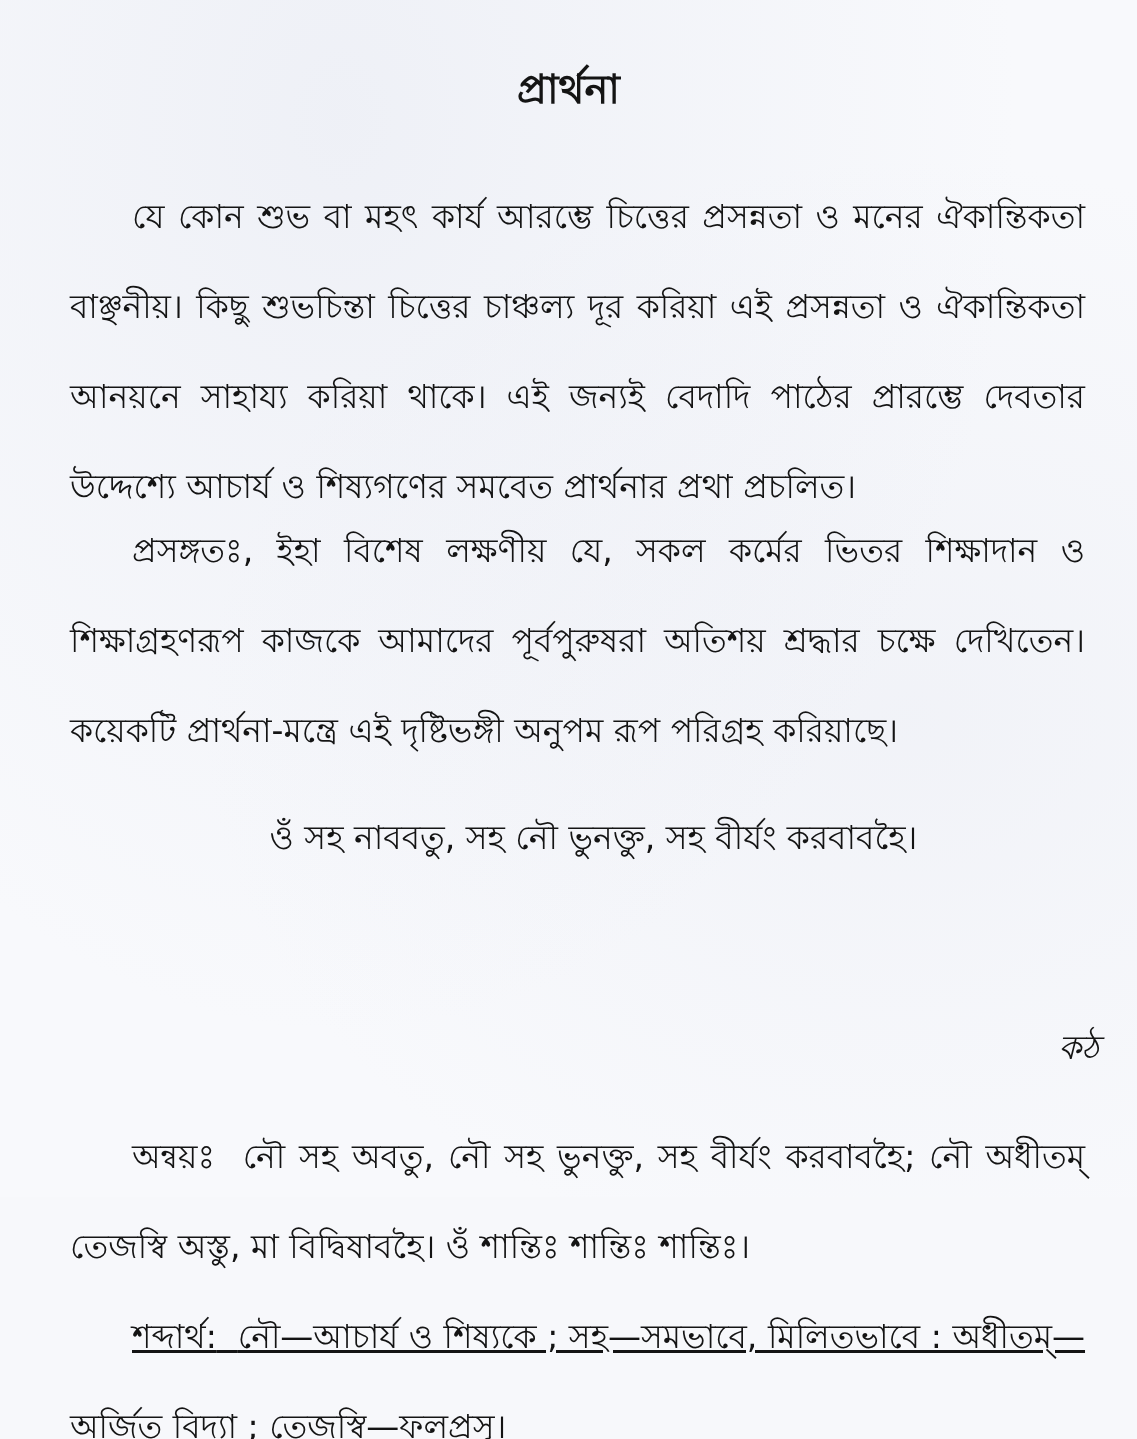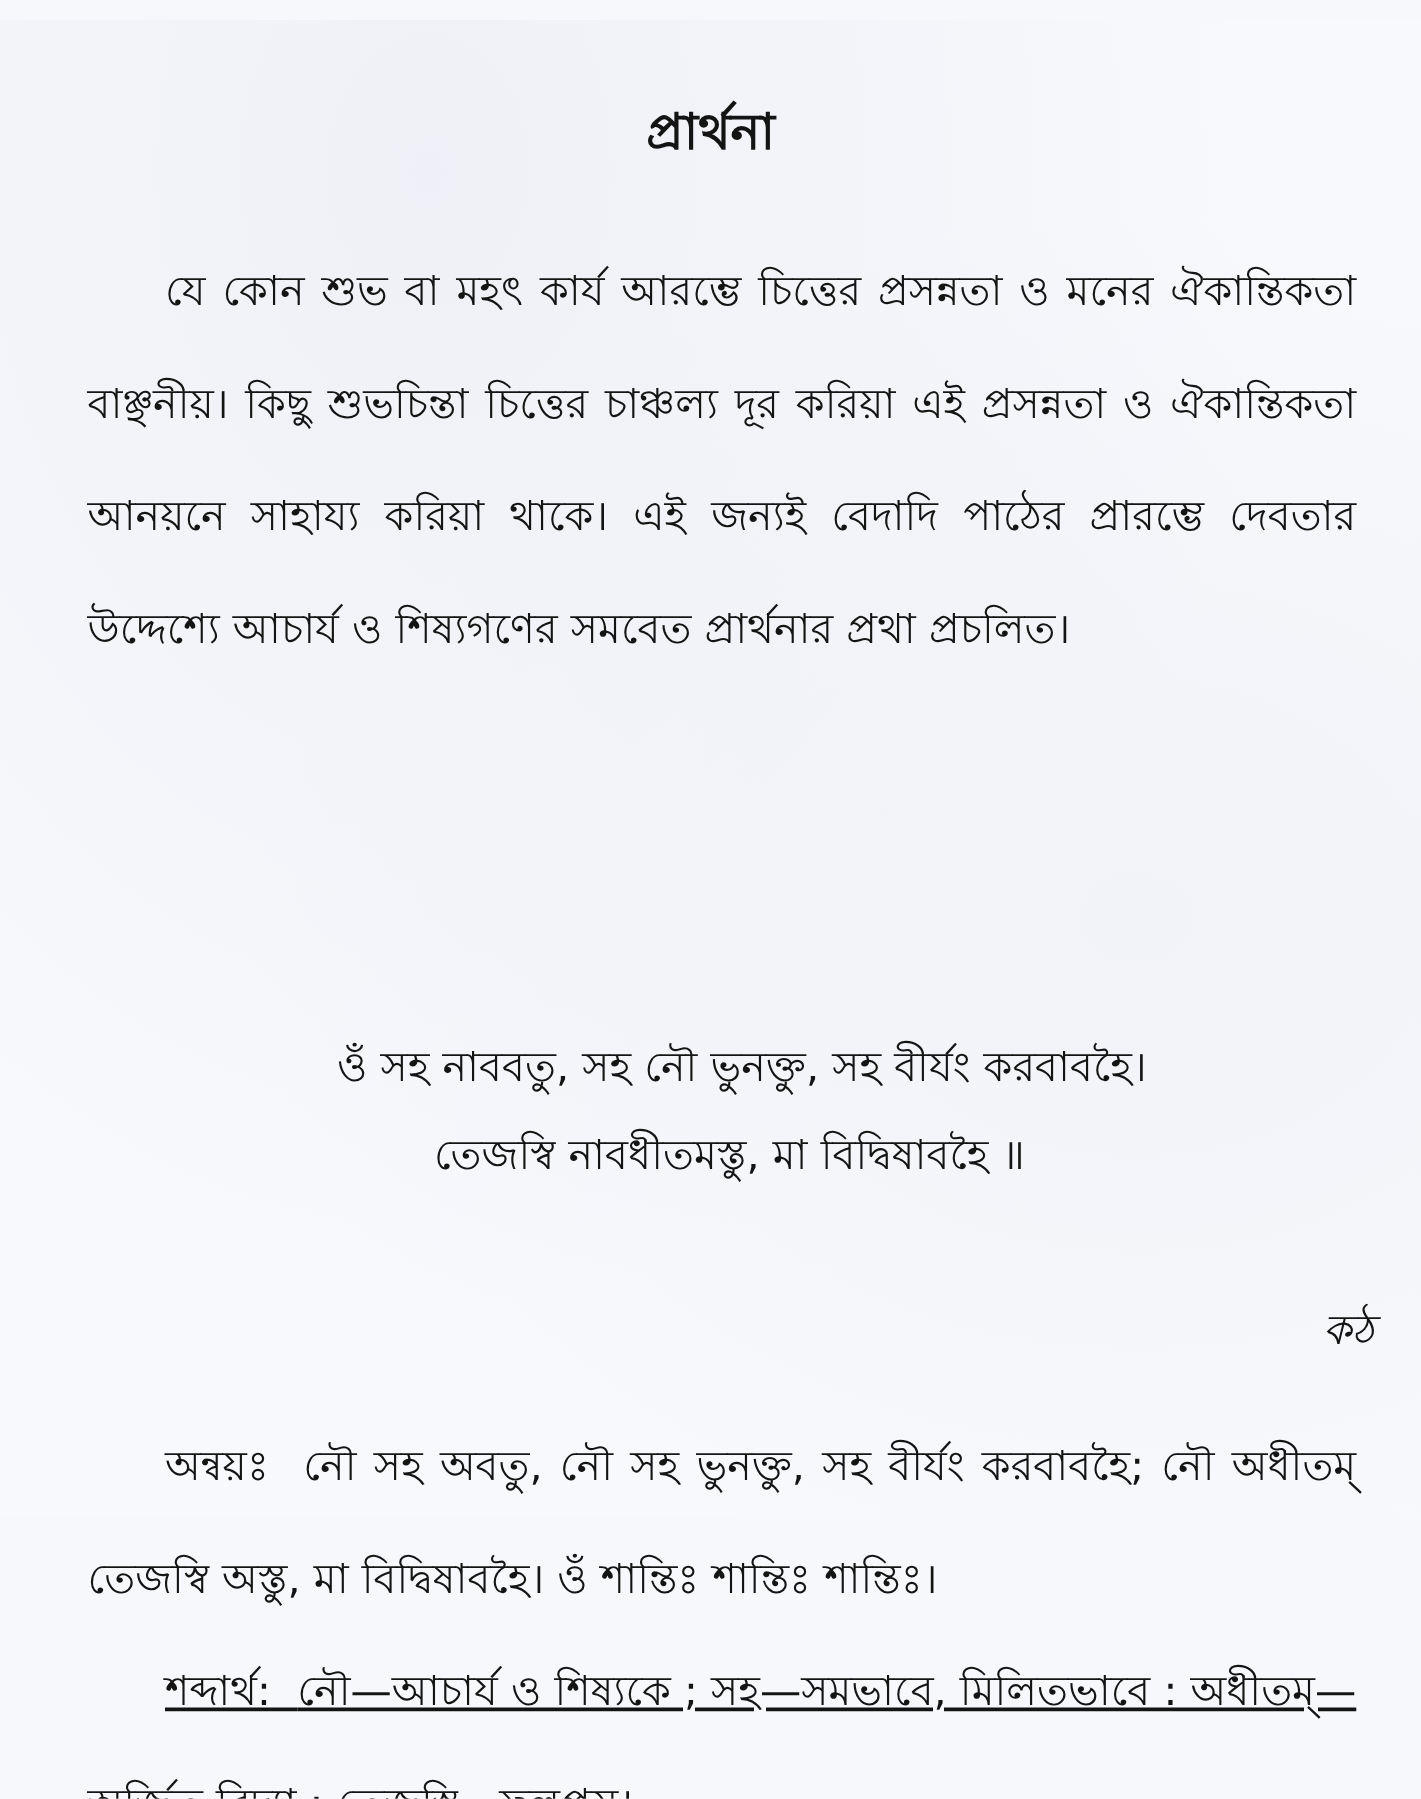--- a/index.html
+++ b/index.html
@@ -16,21 +16,20 @@
       overflow: hidden;
     }
     .page {
       position: absolute;
       left: 0; top: 0;
       width: 1137px; height: 1197px;
       background:
         radial-gradient(ellipse at 30% 10%, rgba(220,224,236,0.35), transparent 60%),
         radial-gradient(ellipse at 80% 60%, rgba(225,228,238,0.30), transparent 55%),
         #f8f9fc;
-      margin-top: 16px;
     }
     .title {
       position: absolute;
       left: 0; right: 0;
       top: 58px;
       text-align: center;
       font-size: 40px;
       font-weight: bold;
       letter-spacing: 0px;
     }
@@ -73,23 +72,23 @@
   </style>
 </head>
 <body>
 
 <div class="page">
 
   <div class="title">প্রার্থনা</div>
 
   <div class="para p1"><span class="indent"></span><span>যে কোন শুভ বা মহৎ কার্য আরম্ভে চিত্তের প্রসন্নতা ও মনের ঐকান্তিকতা বাঞ্ছনীয়।  কিছু শুভচিন্তা চিত্তের চাঞ্চল্য দূর করিয়া এই প্রসন্নতা ও ঐকান্তিকতা আনয়নে সাহায্য করিয়া থাকে।  এই জন্যই বেদাদি পাঠের প্রারম্ভে দেবতার উদ্দেশ্যে আচার্য ও শিষ্যগণের সমবেত প্রার্থনার প্রথা প্রচলিত।</span></div>
 
+  <div class="para p2"><span class="indent"></span><span>প্রসঙ্গতঃ, ইহা বিশেষ লক্ষণীয় যে, সকল কর্মের ভিতর শিক্ষাদান ও শিক্ষাগ্রহণরূপ কাজকে আমাদের পূর্বপুরুষরা অতিশয় শ্রদ্ধার চক্ষে দেখিতেন।  কয়েকটি প্রার্থনা-মন্ত্রে এই দৃষ্টিভঙ্গী অনুপম রূপ পরিগ্রহ করিয়াছে।</span></div>
 
   <div class="verse v1">ওঁ সহ নাববতু, সহ নৌ ভুনক্তু, সহ বীর্যং করবাবহৈ।</div>
-  <div class="verse v2">তেজস্বি নাবধীতমস্তু, মা বিদ্বিষাবহৈ ॥</div>
 
   <div class="source">কঠ</div>
 
   <div class="para anvaya"><span class="indent"></span><span class="label">অন্বয়ঃ</span>&nbsp;&nbsp;<span>নৌ সহ অবতু, নৌ সহ ভুনক্তু, সহ বীর্যং করবাবহৈ; নৌ অধীতম্ তেজস্বি অস্তু, মা বিদ্বিষাবহৈ।   ওঁ শান্তিঃ শান্তিঃ শান্তিঃ।</span></div>
 
   <div class="para shabdartha"><span class="indent"></span><span class="label">শব্দার্থ:</span>&nbsp;&nbsp;<span>নৌ—আচার্য ও শিষ্যকে ; সহ—সমভাবে, মিলিতভাবে : অধীতম্—অর্জিত বিদ্যা ; তেজস্বি—ফলপ্রসূ।</span></div>
 
 </div>
 
 </body></html>

